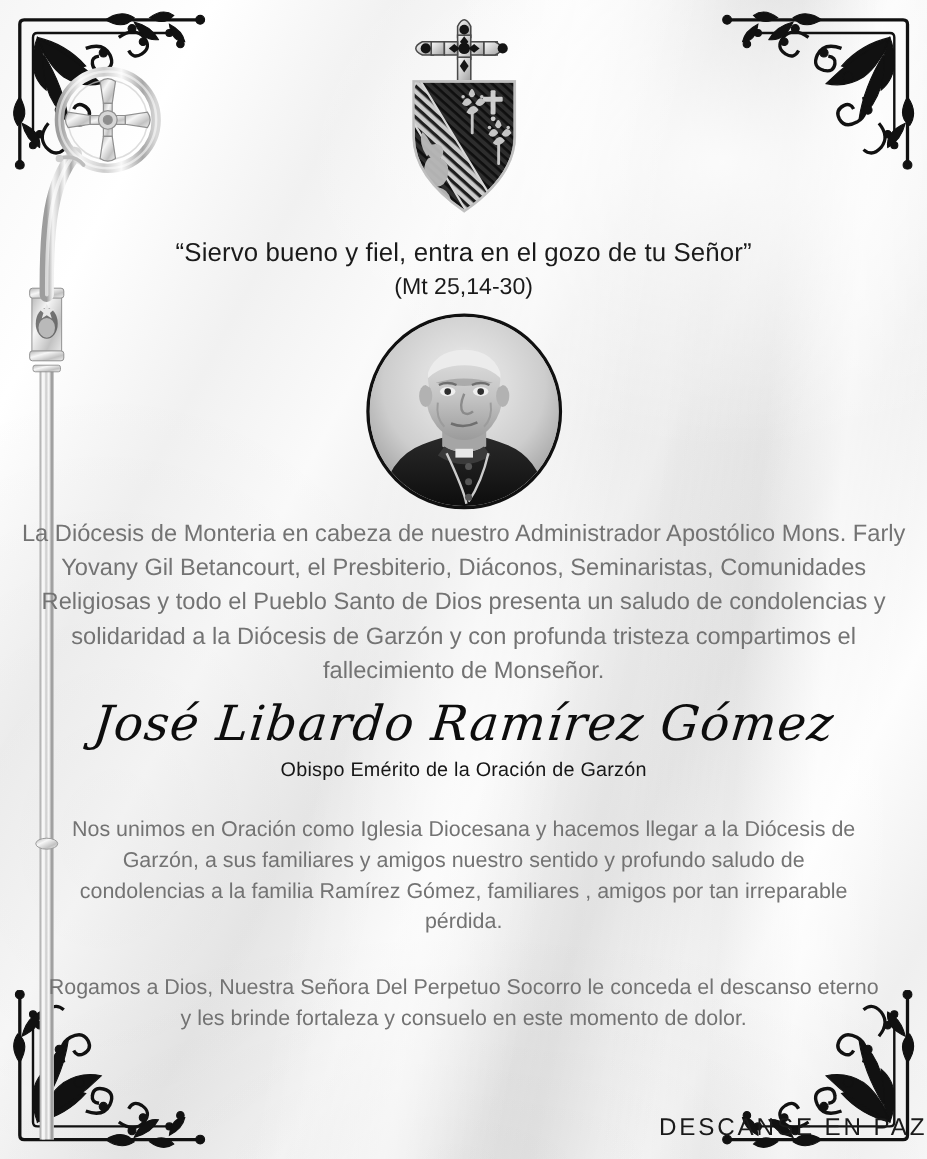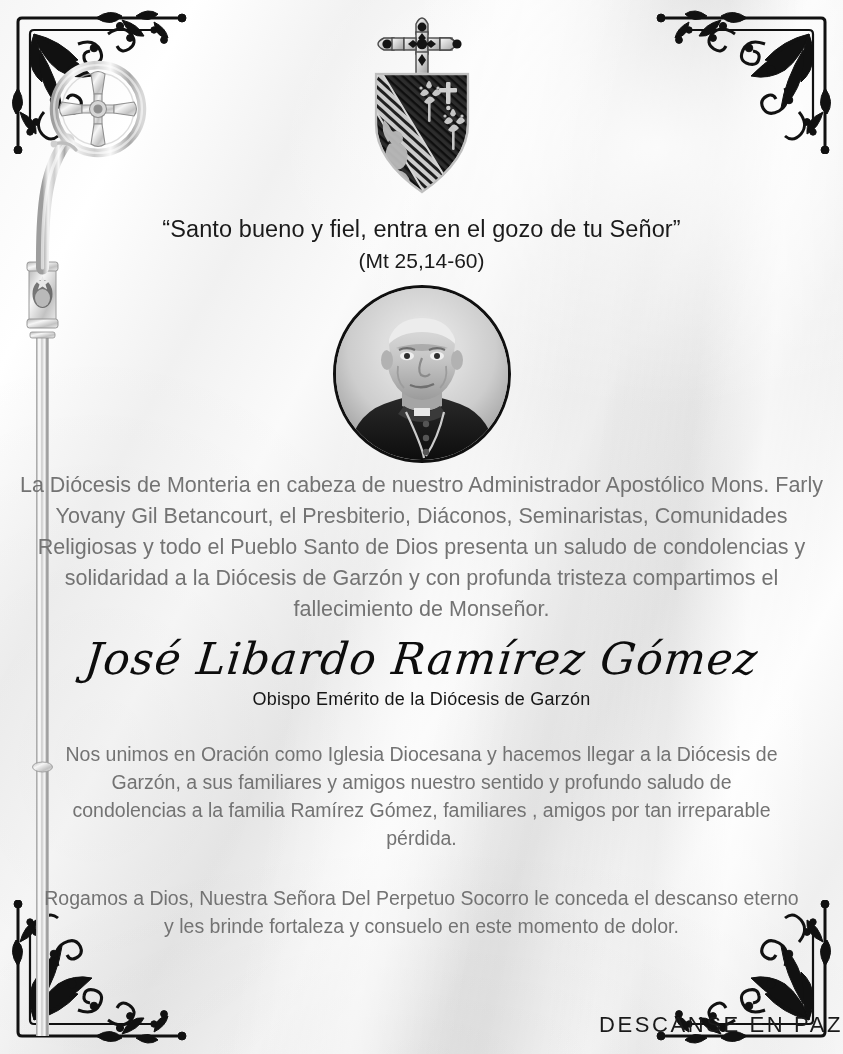--- a/index.html
+++ b/index.html
@@ -440,22 +440,22 @@
           <path d="M34 170 q-4 10 2 18 q8 -2 6 -12 q-2 -7 -8 -6Z"></path>
         </g>
 
         <rect x="0" y="0" width="128" height="200" fill="url(#hatch)" opacity=".12"></rect>
       </g>
       <path d="M18 72 L110 72 L110 122 Q110 158 64 190 Q18 158 18 122 Z" fill="none" stroke="#bfbfbf" stroke-width="2"></path>
     </svg>
   </div>
 
   <div class="quote">
-    <div class="line1">“Santo bueno y fiel, entra en el gozo de tu Señor”</div>
-    <div class="line2">(Mt 25,14-60)</div>
+    <div class="line1">“Siervo bueno y fiel, entra en el gozo de tu Señor”</div>
+    <div class="line2">(Mt 25,14-30)</div>
   </div>
 
   <div class="portrait">
     <svg viewBox="0 0 172 172" xmlns="http://www.w3.org/2000/svg">
       <defs>
         <radialGradient id="bgp" cx="50%" cy="36%" r="74%">
           <stop offset="0%" stop-color="#f0f0f0"></stop>
           <stop offset="58%" stop-color="#cdcdcd"></stop>
           <stop offset="100%" stop-color="#8e8e8e"></stop>
         </radialGradient>
@@ -509,21 +509,21 @@
       <circle cx="90" cy="136" r="3.2" fill="#555"></circle>
       <circle cx="90" cy="150" r="3.2" fill="#555"></circle>
       <circle cx="90" cy="164" r="3.2" fill="#555"></circle>
     </svg>
   </div>
 
   <div class="para para-1">La Diócesis de  Monteria en cabeza de nuestro Administrador Apostólico Mons. Farly Yovany Gil Betancourt, el Presbiterio, Diáconos, Seminaristas, Comunidades Religiosas y todo el Pueblo Santo de Dios presenta un saludo de condolencias y solidaridad a la Diócesis de  Garzón y con  profunda tristeza compartimos el fallecimiento de Monseñor.</div>
 
   <div class="name-block">
     <div class="name">José Libardo Ramírez Gómez</div>
-    <div class="name-sub">Obispo Emérito de la Diócesis de Garzón</div>
+    <div class="name-sub">Obispo Emérito de la Oración de Garzón</div>
   </div>
 
   <div class="para para-2">Nos unimos en Oración como Iglesia Diocesana y hacemos llegar a la Diócesis de Garzón, a sus familiares y amigos nuestro sentido y profundo saludo de condolencias a la familia  Ramírez Gómez, familiares , amigos por tan irreparable pérdida.</div>
   <div class="para para-3">Rogamos a Dios, Nuestra Señora Del Perpetuo Socorro le conceda el descanso eterno y les brinde fortaleza y consuelo en este momento de dolor.</div>
 
   <div class="rip">DESCANSE EN PAZ</div>
 
 </div>
 
 </body></html>

